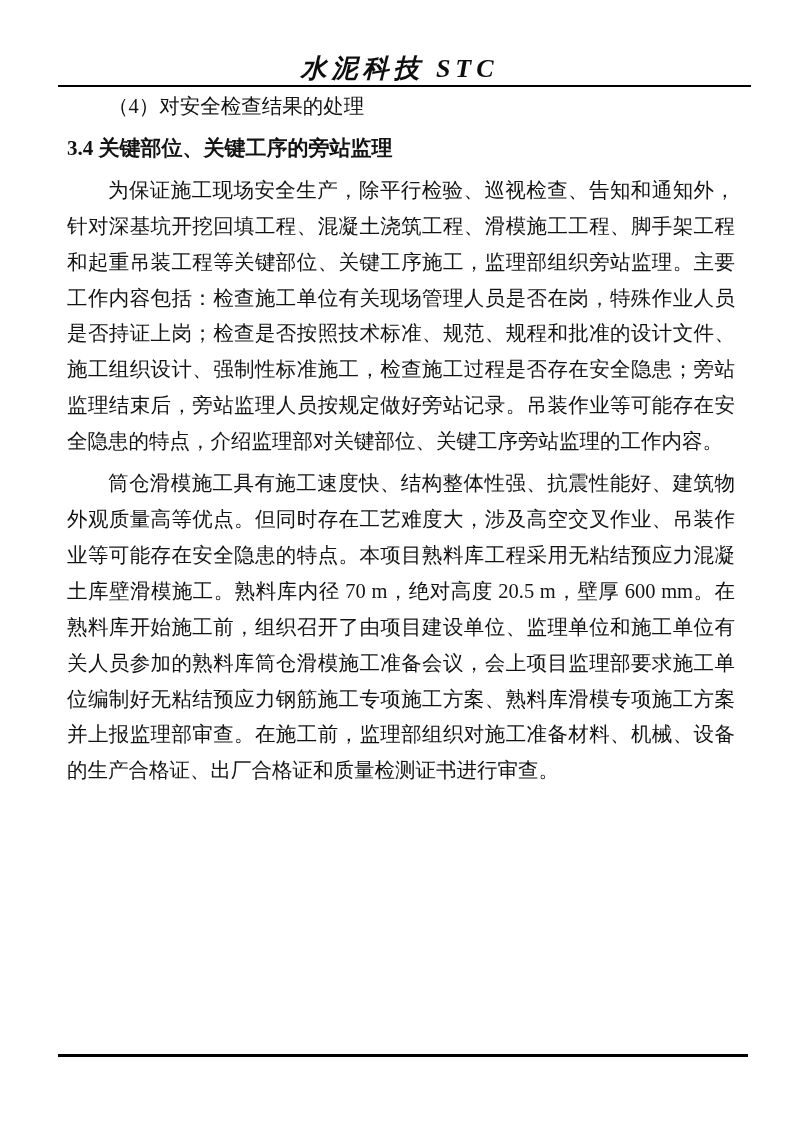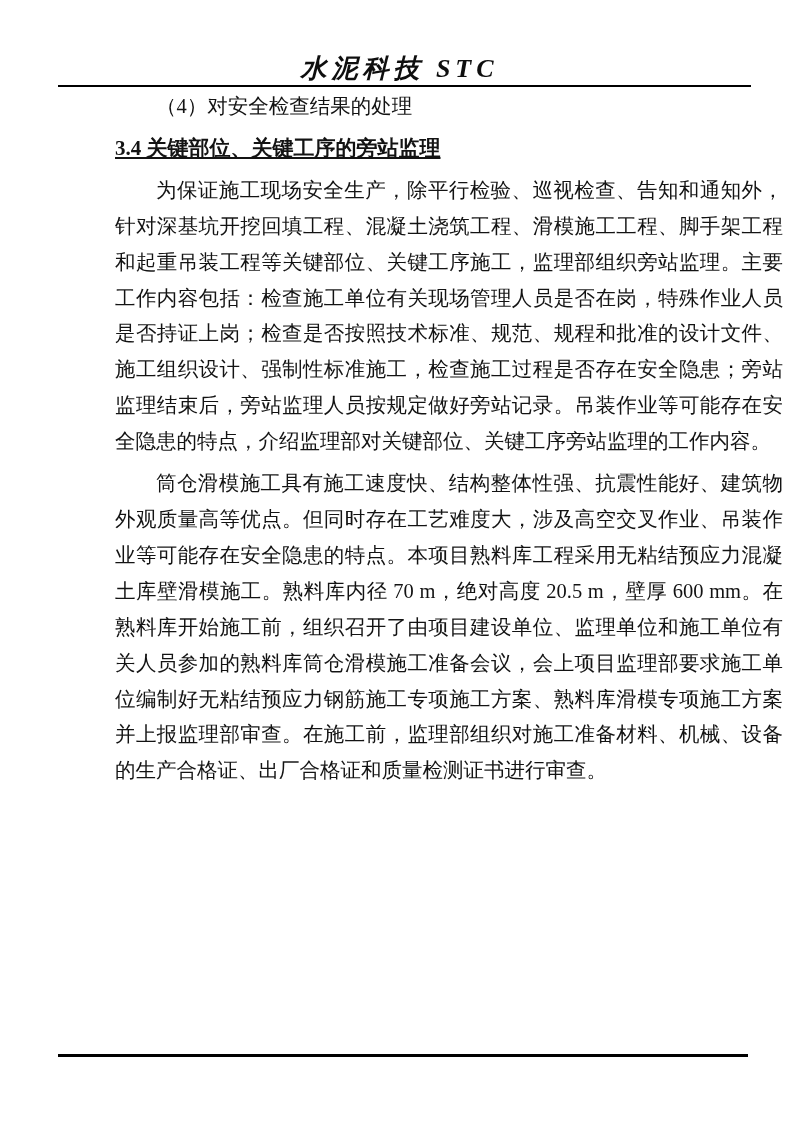--- a/index.html
+++ b/index.html
@@ -37,31 +37,29 @@
   }
   
   .body-text {
     position: absolute; top: 80px; left: 58px;
     width: 680px;
     font-size: 20.5px;
     line-height: 35.9px;
     text-align: justify;
     text-justify: inter-ideograph;
     color: #131313;
-    margin-left: 48px;
   }
   .body-text p { text-indent: 2em; }
   .sub-heading { text-indent: 1.6em; }
   .section-heading {
     font-size: 21px;
     font-weight: bold;
     line-height: 35.9px;
     text-indent: 0;
     text-align: left;
-    text-decoration: underline;
   }
   
   .footer-rule {
     position: absolute; top: 1051px; left: 55px;
     width: 690px; height: 0;
     border-top: 3px solid #000000;
   }
   .footer-row {
     position: absolute; top: 1056px; left: 55px;
     width: 690px; height: 22px;

